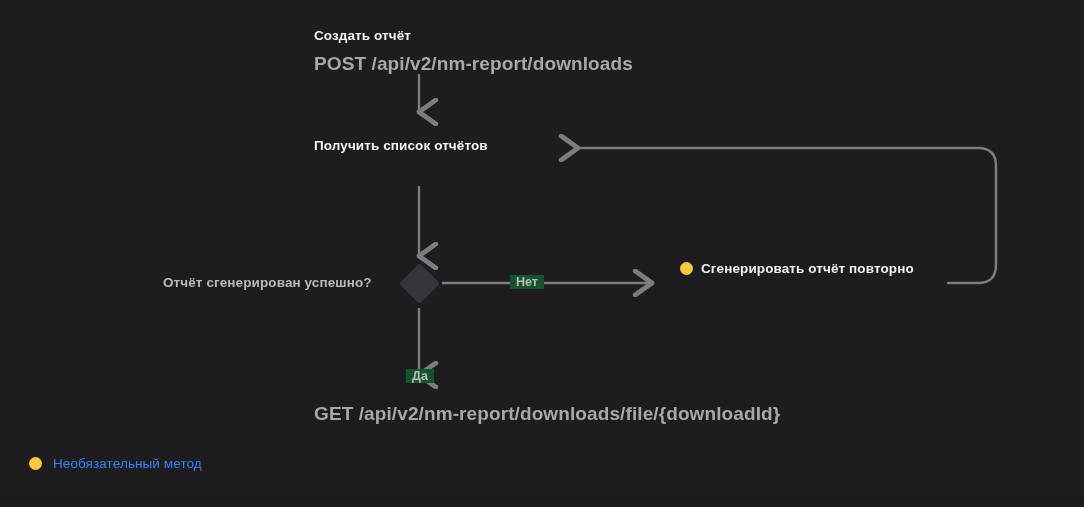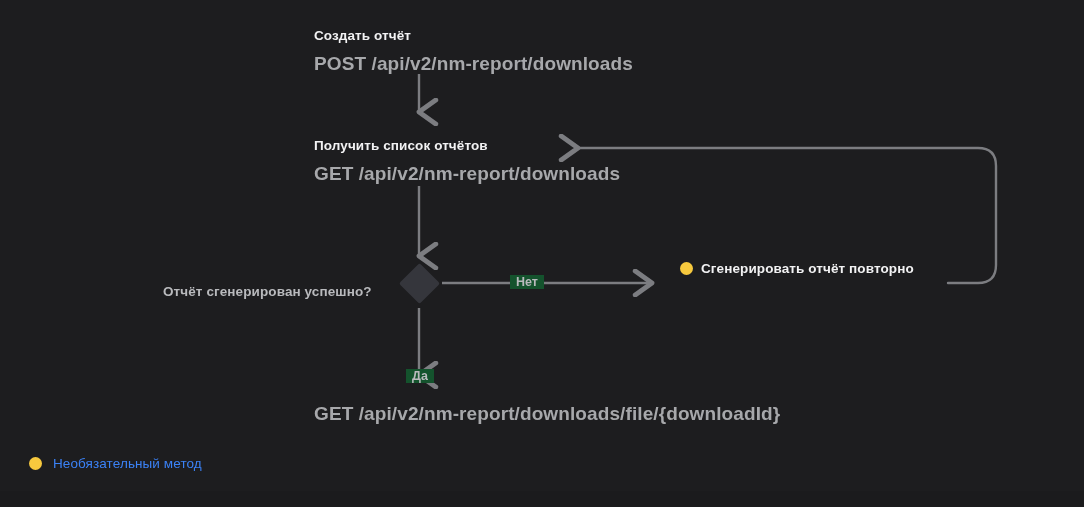--- a/index.html
+++ b/index.html
@@ -61,21 +61,20 @@
     flex: 0 0 auto;
     display: block;
   }
   .side-label {
     position: absolute;
     font-size: 13.5px;
     font-weight: bold;
     color: #b9babd;
     white-space: nowrap;
     letter-spacing: 0.1px;
-    margin-top: 9px;
   }
   .edge-label {
     position: absolute;
     font-size: 12.5px;
     font-weight: bold;
     color: #b9babd;
     background: #14532d;
     padding: 0 6px;
     white-space: nowrap;
   }
@@ -147,21 +146,20 @@
     <div class="title-row">
       <div class="node-title">Создать отчёт</div>
     </div>
     <div class="node-sub">POST /api/v2/nm-report/downloads</div>
   </div>
 
   <div class="node" style="left:314px; top:136px;">
     <div class="title-row">
       <div class="node-title">Получить список отчётов</div>
     </div>
-    <div class="node-sub">GET /api/v2/nm-report/downloads</div>
   </div>
 
   <div class="diamond" style="left:405px; top:269px;"></div>
 
   <div class="side-label" style="left:163px; top:275px;">Отчёт сгенерирован успешно?</div>
 
   <div class="edge-label" style="left:510px; top:275px;">Нет</div>
 
   <div class="edge-label" style="left:406px; top:329px;margin-top:40px;">Да</div>
 

